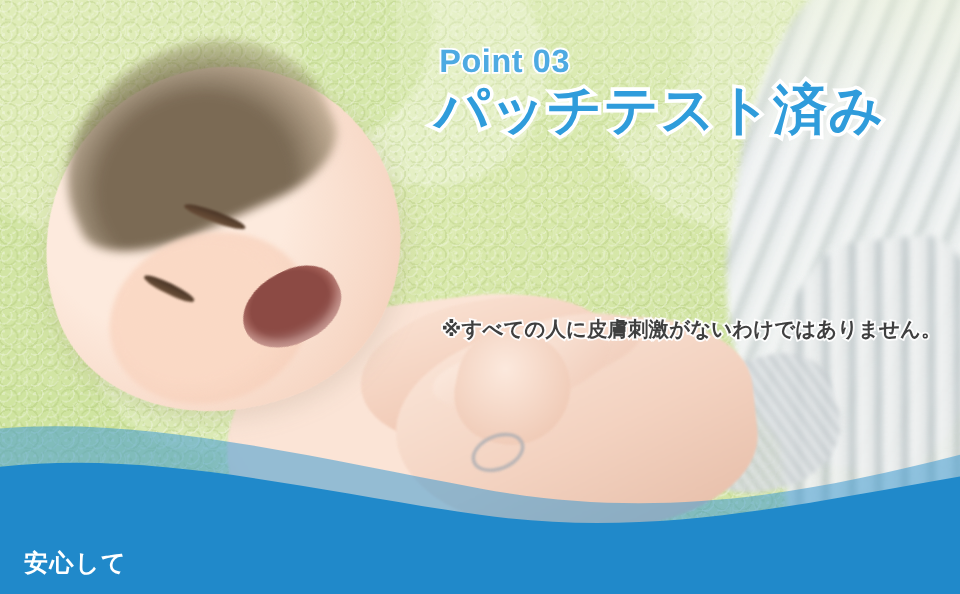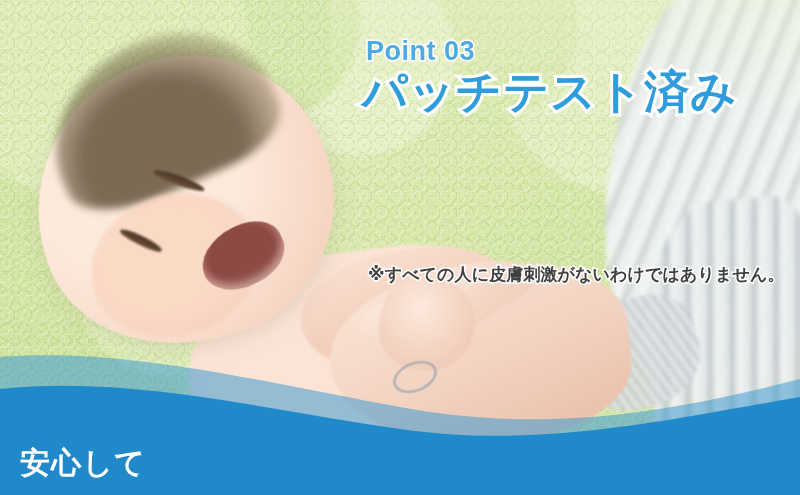--- a/index.html
+++ b/index.html
@@ -297,21 +297,21 @@
 
   .footer-text {
     position: absolute;
     left: 20px;
     bottom: 12px;
     width: 430px;
     z-index: 5;
   }
   .footer-line {
     color: #ffffff;
-    font-size: 30px;
+    font-size: 20px;
     font-weight: 700;
     line-height: 1.32;
     letter-spacing: 1.2px;
     white-space: nowrap;
   }
 </style>
 </head>
 <body>
 
 <div id="banner">

